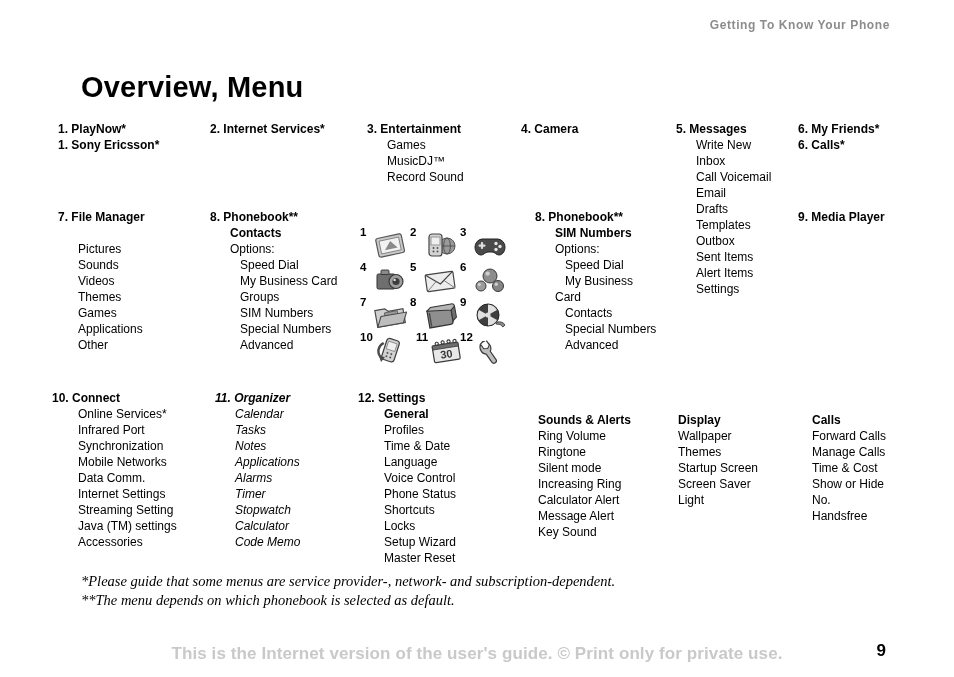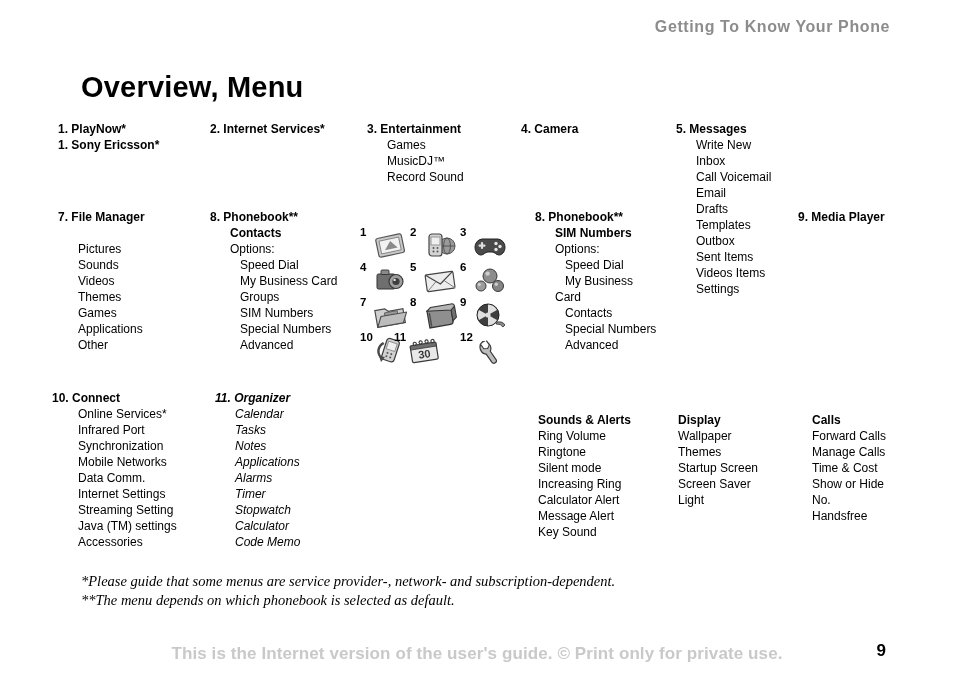--- a/index.html
+++ b/index.html
@@ -18,21 +18,21 @@
   .page {
     position: absolute;
     inset: 0;
   }
 
   
   .running-head {
     position: absolute;
     top: 18px;
     right: 64px;
-    font-size: 16px;
+    font-size: 12px;
     font-weight: bold;
     color: #8c8c8c;
     letter-spacing: 0.6px;
     white-space: nowrap;
   }
   .page-title {
     position: absolute;
     top: 71px;
     left: 81px;
     font-size: 29px;
@@ -166,24 +166,28 @@
   <div class="col" style="left:676px; top:121px;">
     <div class="head">5. Messages</div>
     <div class="item">Write New</div>
     <div class="item">Inbox</div>
     <div class="item">Call Voicemail</div>
     <div class="item">Email</div>
     <div class="item">Drafts</div>
     <div class="item">Templates</div>
     <div class="item">Outbox</div>
     <div class="item">Sent Items</div>
-    <div class="item">Videos Items</div>
+    <div class="item">Alert Items</div>
     <div class="item">Settings</div>
   </div>
 
+  <div class="col" style="left:798px; top:121px;">
+    <div class="head">6. My Friends*</div>
+    <div class="head">6. Calls*</div>
+  </div>
 
   <div class="col" style="left:58px; top:209px;">
     <div class="head">7. File Manager</div>
     <div class="spacer"></div>
     <div class="item">Pictures</div>
     <div class="item">Sounds</div>
     <div class="item">Videos</div>
     <div class="item">Themes</div>
     <div class="item">Games</div>
     <div class="item">Applications</div>
@@ -341,21 +345,21 @@
               <circle cx="19.5" cy="18.5" r="1" fill="#555"></circle>
             <circle cx="15.5" cy="22" r="1" fill="#555"></circle>
               <circle cx="19.5" cy="22" r="1" fill="#555"></circle>
           </g>
           <path d="M10 7 a10 10 0 0 0 -3 16 l2 -1 a8 8 0 0 1 2.5 -13 z" fill="#4a4a4a"></path>
           <polygon points="6,21 12,22 8,27" fill="#4a4a4a"></polygon>
         </svg>
       </span>
     </div>
 
-    <div class="icon-cell" style="left:34px; top:105px;text-align:center;">
+    <div class="icon-cell" style="left:56px; top:105px;text-align:center;">
       <span class="icon-num">11</span>
       <span class="icon-art">
         <svg width="34" height="30" viewBox="0 0 34 30">
           <g transform="rotate(-9 17 16)">
             <rect x="4" y="9" width="26" height="17" rx="1.5" fill="#e8e8e8" stroke="#3a3a3a" stroke-width="1.2"></rect>
             <rect x="4" y="9" width="26" height="4" fill="#6e6e6e" stroke="#3a3a3a" stroke-width="0.8"></rect>
             <text x="17" y="23" font-family="Liberation Sans, sans-serif" font-size="11" font-weight="bold" fill="#3a3a3a" text-anchor="middle">30</text>
             <circle cx="9" cy="7.5" r="1.6" fill="none" stroke="#3a3a3a" stroke-width="1.1"></circle>
             <circle cx="15" cy="7" r="1.6" fill="none" stroke="#3a3a3a" stroke-width="1.1"></circle>
             <circle cx="21" cy="7" r="1.6" fill="none" stroke="#3a3a3a" stroke-width="1.1"></circle>
@@ -414,20 +418,33 @@
     <div class="item">Tasks</div>
     <div class="item">Notes</div>
     <div class="item">Applications</div>
     <div class="item">Alarms</div>
     <div class="item">Timer</div>
     <div class="item">Stopwatch</div>
     <div class="item">Calculator</div>
     <div class="item">Code Memo</div>
   </div>
 
+  <div class="col" style="left:358px; top:390px;">
+    <div class="head">12. Settings</div>
+    <div class="sub" style="padding-left:26px;">General</div>
+    <div class="item" style="padding-left:26px;">Profiles</div>
+    <div class="item" style="padding-left:26px;">Time &amp; Date</div>
+    <div class="item" style="padding-left:26px;">Language</div>
+    <div class="item" style="padding-left:26px;">Voice Control</div>
+    <div class="item" style="padding-left:26px;">Phone Status</div>
+    <div class="item" style="padding-left:26px;">Shortcuts</div>
+    <div class="item" style="padding-left:26px;">Locks</div>
+    <div class="item" style="padding-left:26px;">Setup Wizard</div>
+    <div class="item" style="padding-left:26px;">Master Reset</div>
+  </div>
 
   <div class="col noindent" style="left:538px; top:412px;">
     <div class="sub">Sounds &amp; Alerts</div>
     <div class="item">Ring Volume</div>
     <div class="item">Ringtone</div>
     <div class="item">Silent mode</div>
     <div class="item">Increasing Ring</div>
     <div class="item">Calculator Alert</div>
     <div class="item">Message Alert</div>
     <div class="item">Key Sound</div>

